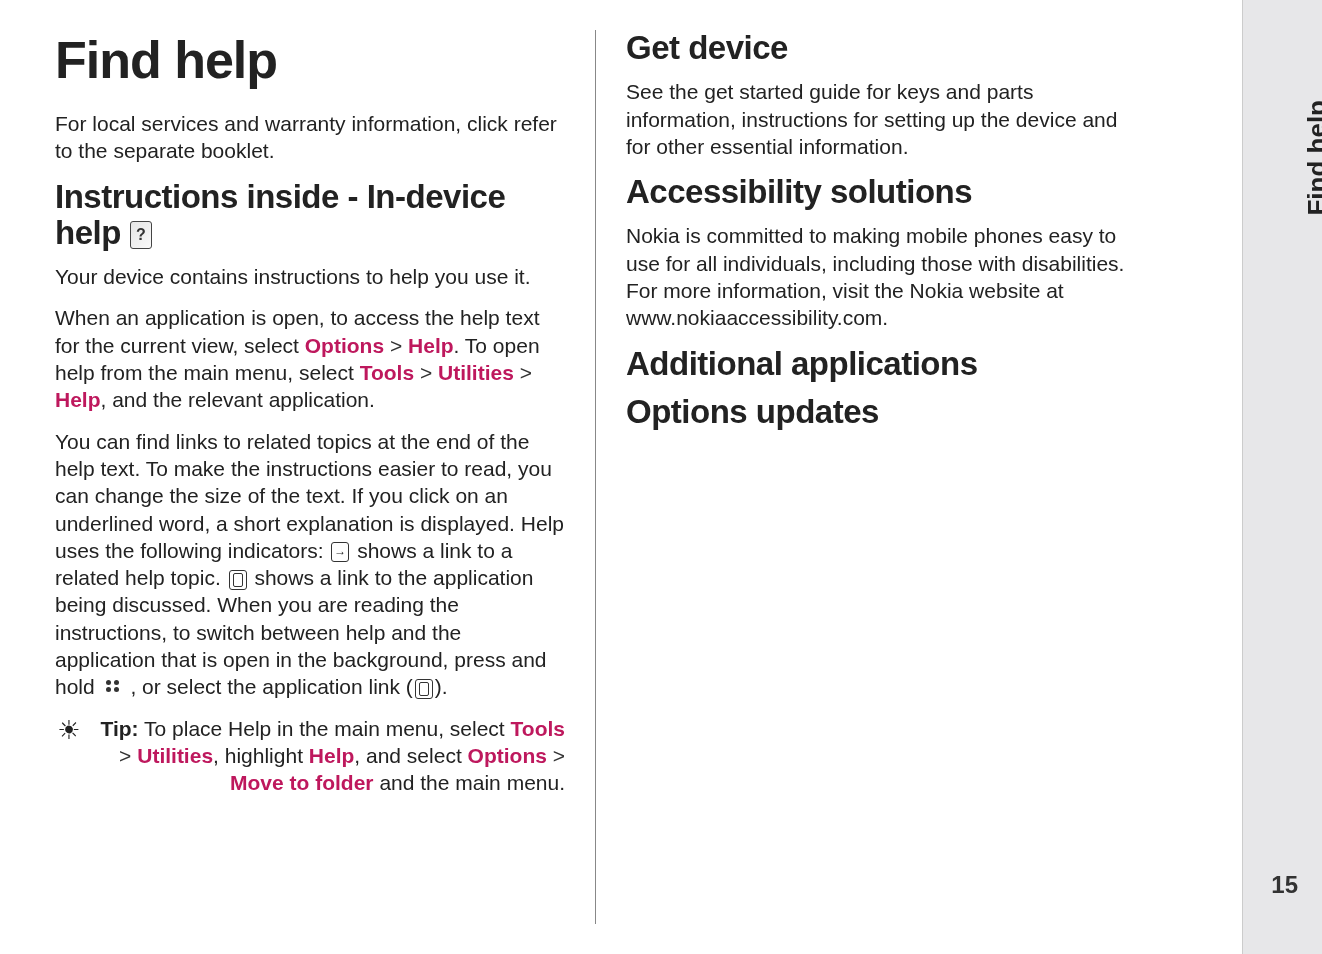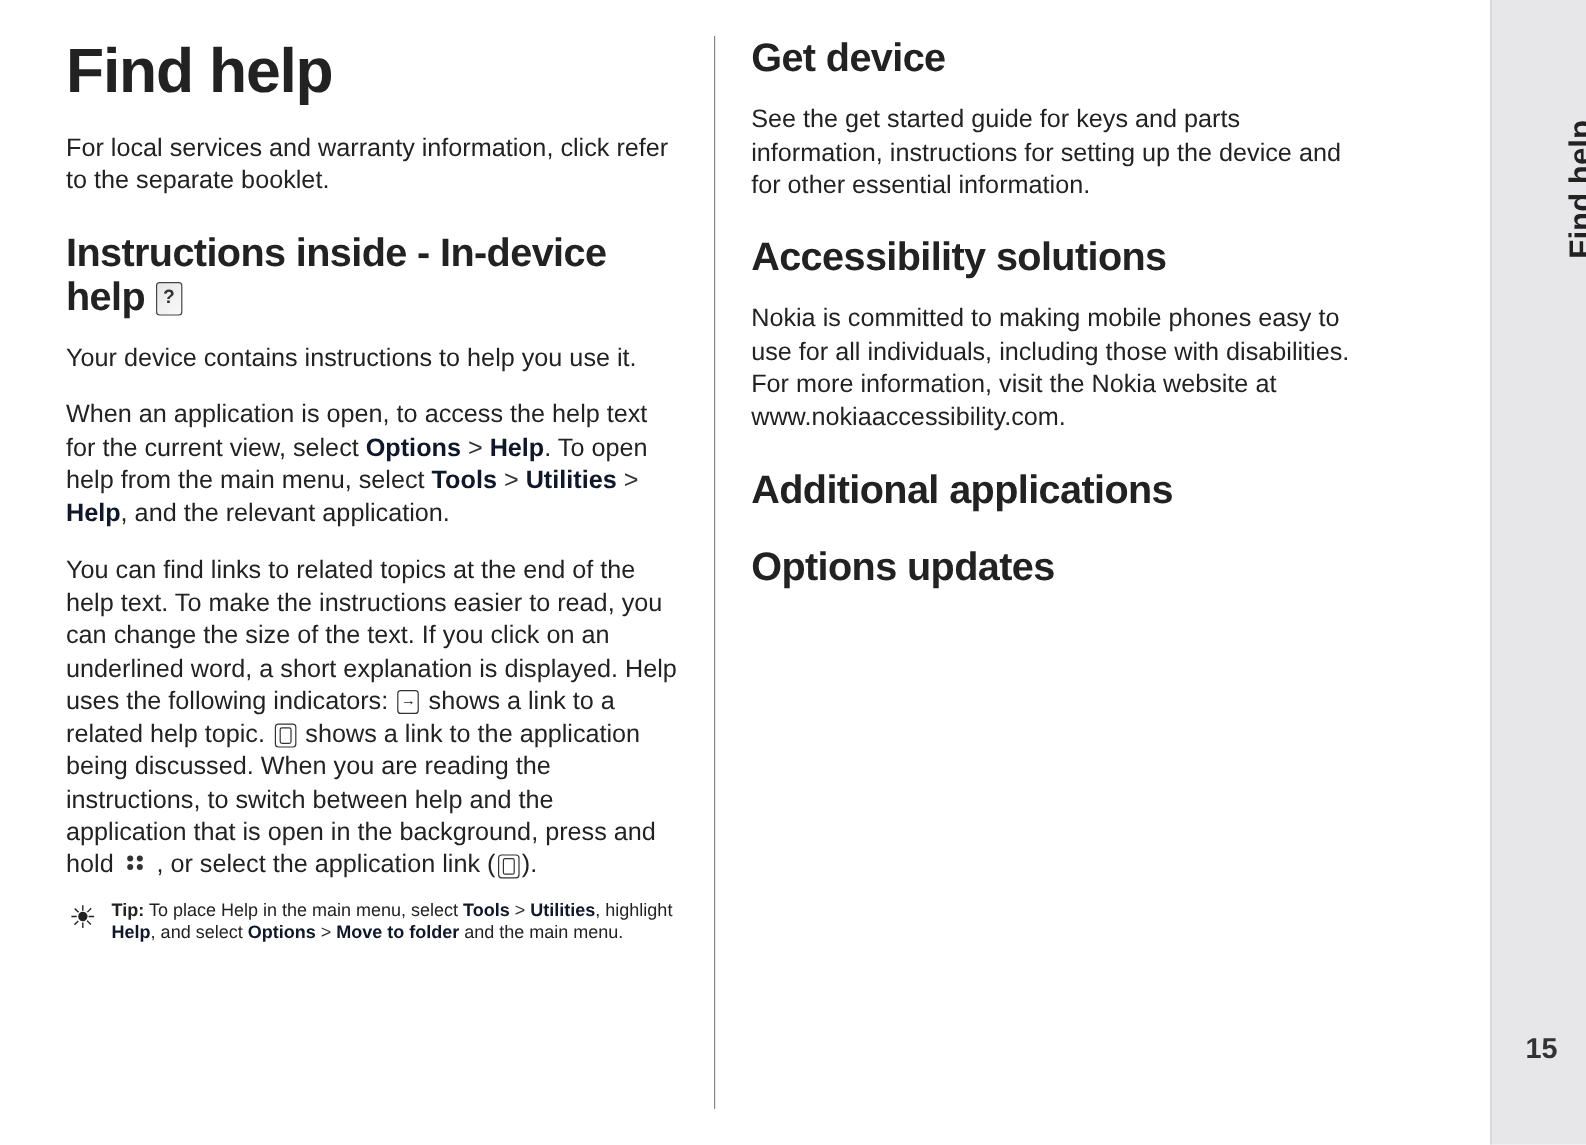--- a/index.html
+++ b/index.html
@@ -29,34 +29,32 @@
   }
   h1 {
     font-size: 52px;
     font-weight: bold;
     margin-bottom: 20px;
     letter-spacing: -1px;
   }
   h2 {
     font-size: 33px;
     font-weight: bold;
-    margin-top: 28px;
     margin-bottom: 12px;
     letter-spacing: -0.5px;
     line-height: 1.1;
   }
   h2:first-child { margin-top: 0; }
   p {
     font-size: 21px;
     line-height: 1.3;
     margin-bottom: 14px;
-    margin-top: 20px;
   }
   .menu-item {
-    color: #0f172a;
+    color: #be185d;
     font-weight: bold;
   }
   .gt { color: #333; }
   .icon-box {
     display: inline-block;
     width: 18px;
     height: 20px;
     border: 1.5px solid #333;
     border-radius: 3px;
     vertical-align: middle;
@@ -120,22 +118,23 @@
     margin-top: 6px;
   }
   .tip-icon {
     flex: 0 0 28px;
     font-size: 26px;
     line-height: 1;
     padding-top: 2px;
     text-align: center;
   }
   .tip-text {
-    font-size: 15px;
+    font-size: 21px;
     line-height: 1.3;
+    text-align: right;
   }
   .sidebar {
     position: absolute;
     right: 0; top: 0; bottom: 0;
     width: 80px;
     background: #e7e7e9;
     border-left: 1px solid #ccc;
   }
   .sidebar-label {
     position: absolute;
@@ -143,21 +142,21 @@
     top: 100px;
     transform: rotate(-90deg);
     transform-origin: right top;
     font-size: 26px;
     font-weight: bold;
     white-space: nowrap;
   }
   .page-num {
     position: absolute;
     right: 24px;
-    bottom: 65px;
+    bottom: 55px;
     font-size: 24px;
     font-weight: bold;
     color: #333;
   }
 </style>
 </head>
 <body>
 
 <div class="page">
 

